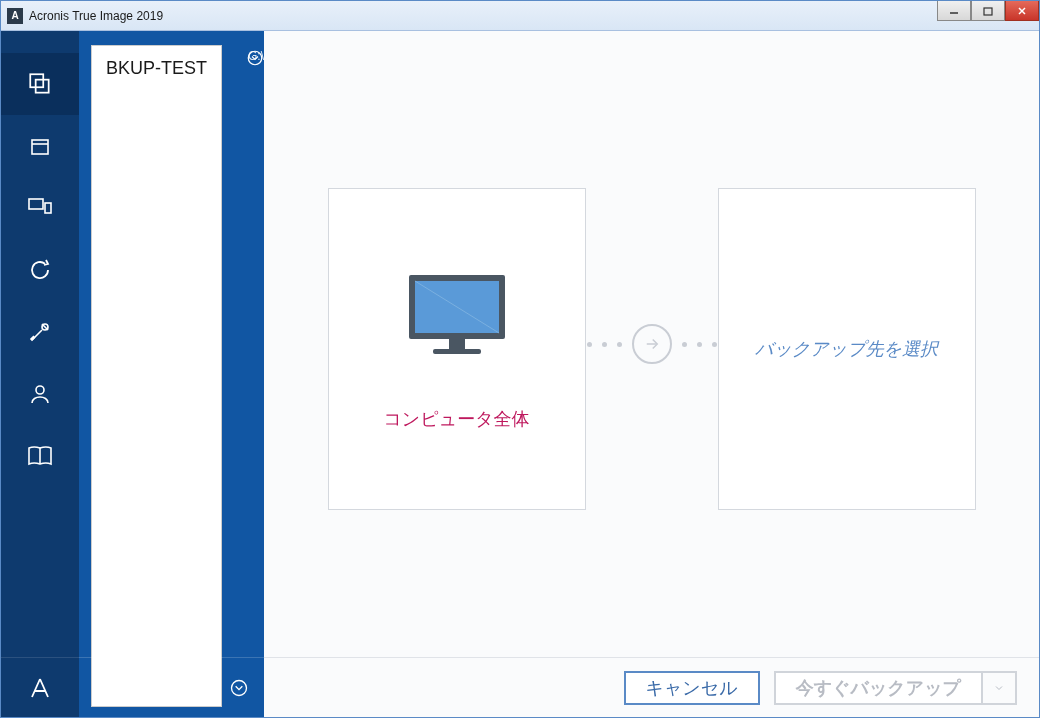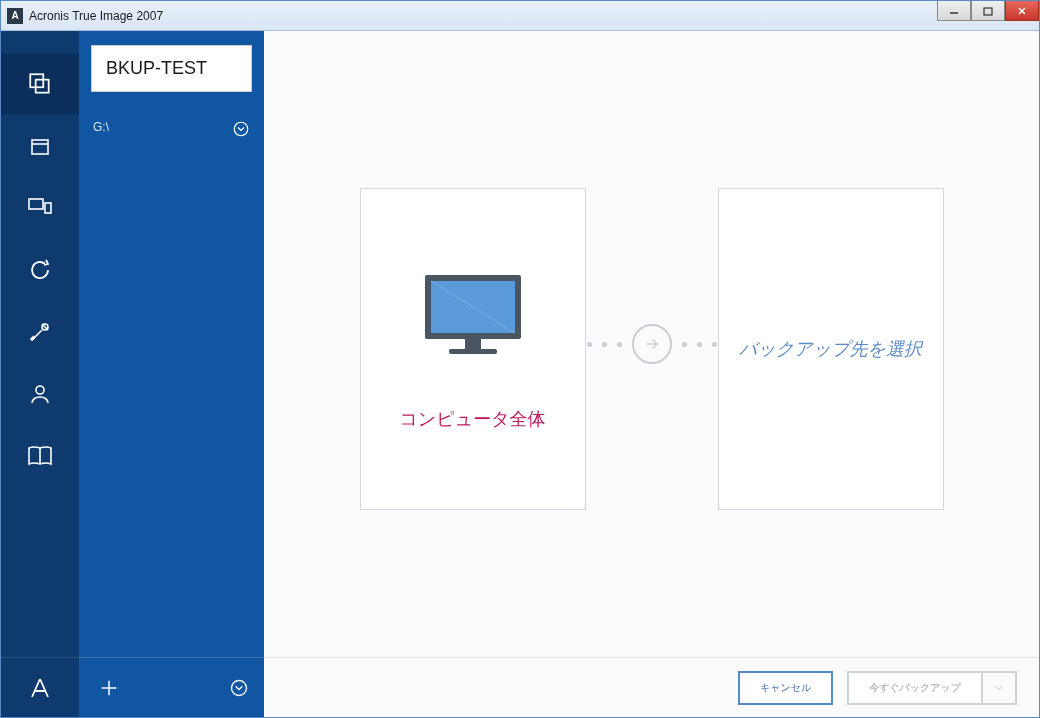--- a/index.html
+++ b/index.html
@@ -100,21 +100,21 @@
   align-items: center;
   justify-content: center;
   color: #fff;
   cursor: pointer;
   border-top: 1px solid rgba(255,255,255,0.12);
 }
 .backup-list {
   width: 185px;
   background: #1156a3;
   display: flex;
-  flex-direction: column;
+  flex-direction: row;
   position: relative;
 }
 .backup-item {
   padding: 14px 14px;
   color: #fff;
   cursor: pointer;
   position: relative;
 }
 .backup-item.selected {
   margin: 14px 12px 10px 12px;
@@ -178,21 +178,21 @@
   position: relative;
 }
 .cards-area {
   flex: 1;
   display: flex;
   align-items: center;
   justify-content: center;
   gap: 0;
 }
 .card {
-  width: 226px;
+  width: 258px;
   height: 322px;
   border: 1px solid #d4d8de;
   background: #fff;
   display: flex;
   flex-direction: column;
   align-items: center;
   justify-content: center;
   cursor: pointer;
   margin-top: 10px;
 }
@@ -232,21 +232,21 @@
   justify-content: flex-end;
   padding: 0 22px;
   gap: 14px;
 }
 .btn {
   height: 34px;
   padding: 0 20px;
   border: 2px solid #5a8ac6;
   background: #fff;
   color: #3a6aa8;
-  font-size: 10px;
+  font-size: 18px;
   cursor: pointer;
   display: flex;
   align-items: center;
 }
 .btn.disabled {
   border-color: #d0d4da;
   color: #b8bcc4;
   cursor: default;
   font-weight: bold;
 }
@@ -264,21 +264,21 @@
   color: #b8bcc4;
 }
 svg { display: block; }
 </style>
 </head>
 <body>
 
 <div class="window">
   <div class="titlebar">
     <div class="titlebar-icon">A</div>
-    <div class="titlebar-text">Acronis True Image 2007</div>
+    <div class="titlebar-text">Acronis True Image 2019</div>
     <div class="win-controls">
       <div class="win-btn">
         <svg width="10" height="10" viewBox="0 0 10 10">
             <line x1="1" y1="7" x2="9" y2="7" stroke="#333" stroke-width="1.5"></line>
           </svg>
       </div>
       <div class="win-btn">
         <svg width="10" height="10" viewBox="0 0 10 10">
             <rect x="1" y="2" width="8" height="7" fill="none" stroke="#333" stroke-width="1.2"></rect>
           </svg>

